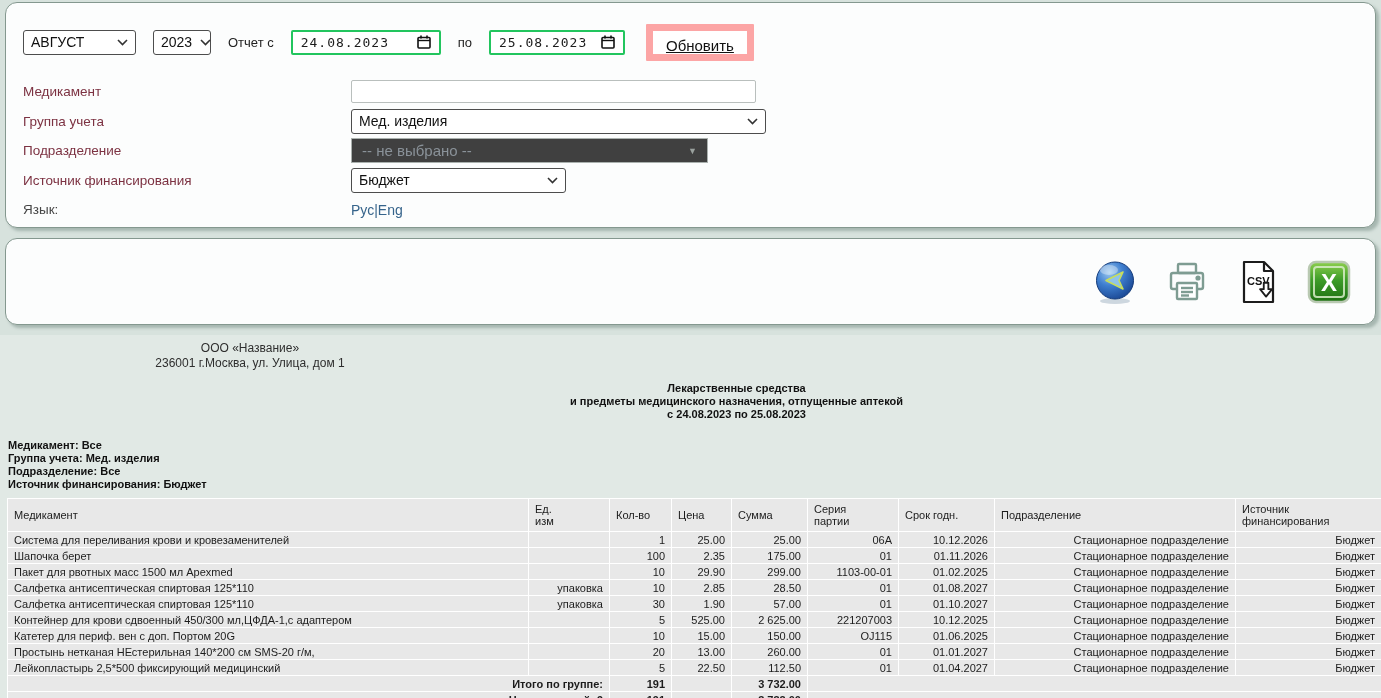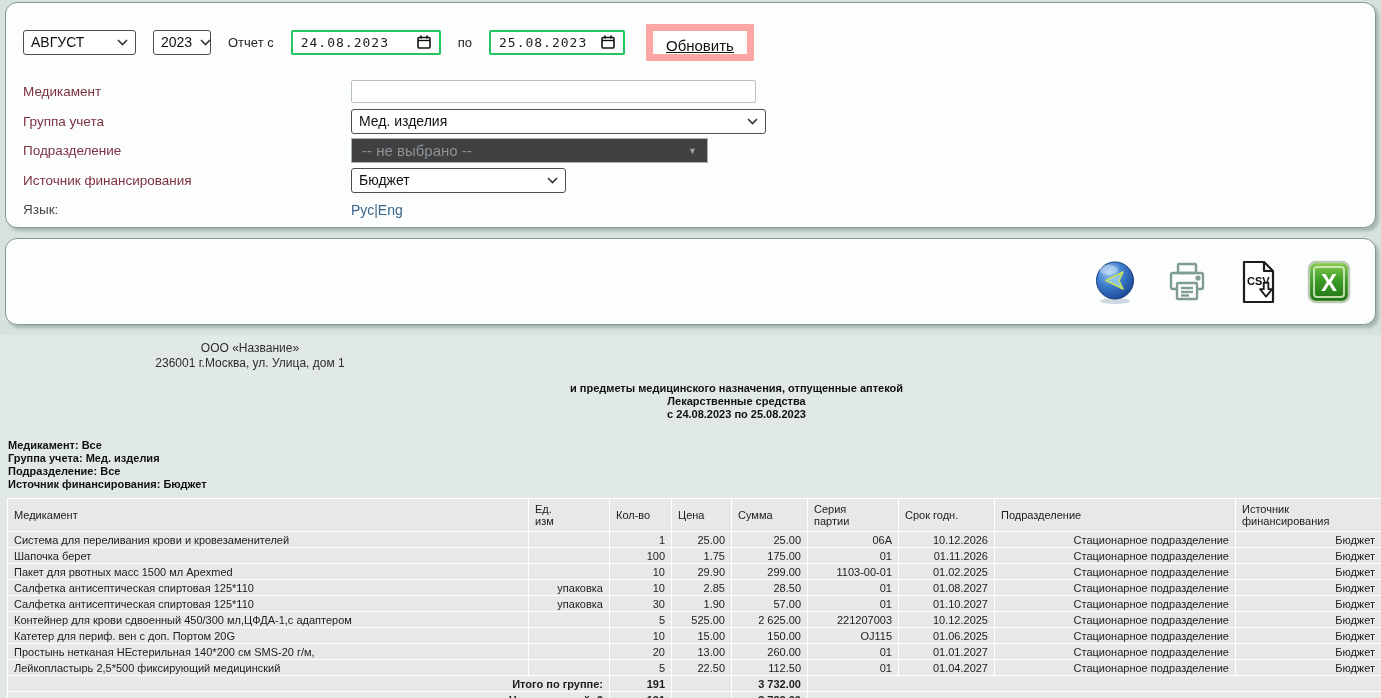--- a/index.html
+++ b/index.html
@@ -231,22 +231,22 @@
     </button>
   </div>
 </section>
 
 <section class="report">
   <div class="company">
     <div>ООО «Название»</div>
     <div>236001 г.Москва, ул. Улица, дом 1</div>
   </div>
   <div class="report-title">
+    <div>Лекарственные средства</div>
     <div>и предметы медицинского назначения, отпущенные аптекой</div>
-    <div>Лекарственные средства</div>
     <div>с 24.08.2023 по 25.08.2023</div>
   </div>
   <div class="report-params">
     <div>Медикамент: Все</div>
     <div>Группа учета: Мед. изделия</div>
     <div>Подразделение: Все</div>
     <div>Источник финансирования: Бюджет</div>
   </div>
 
   <table class="report-table" id="report-table">
@@ -286,21 +286,21 @@
           <td class="num">25.00</td>
           <td class="num">06A</td>
           <td class="num">10.12.2026</td>
           <td class="num">Стационарное подразделение</td>
           <td class="num">Бюджет</td>
         </tr>
         <tr>
           <td>Шапочка берет</td>
           <td class="num"></td>
           <td class="num">100</td>
-          <td class="num">1.75</td>
+          <td class="num">2.35</td>
           <td class="num">175.00</td>
           <td class="num">01</td>
           <td class="num">01.11.2026</td>
           <td class="num">Стационарное подразделение</td>
           <td class="num">Бюджет</td>
         </tr>
         <tr>
           <td>Пакет для рвотных масс 1500 мл Apexmed</td>
           <td class="num"></td>
           <td class="num">10</td>

